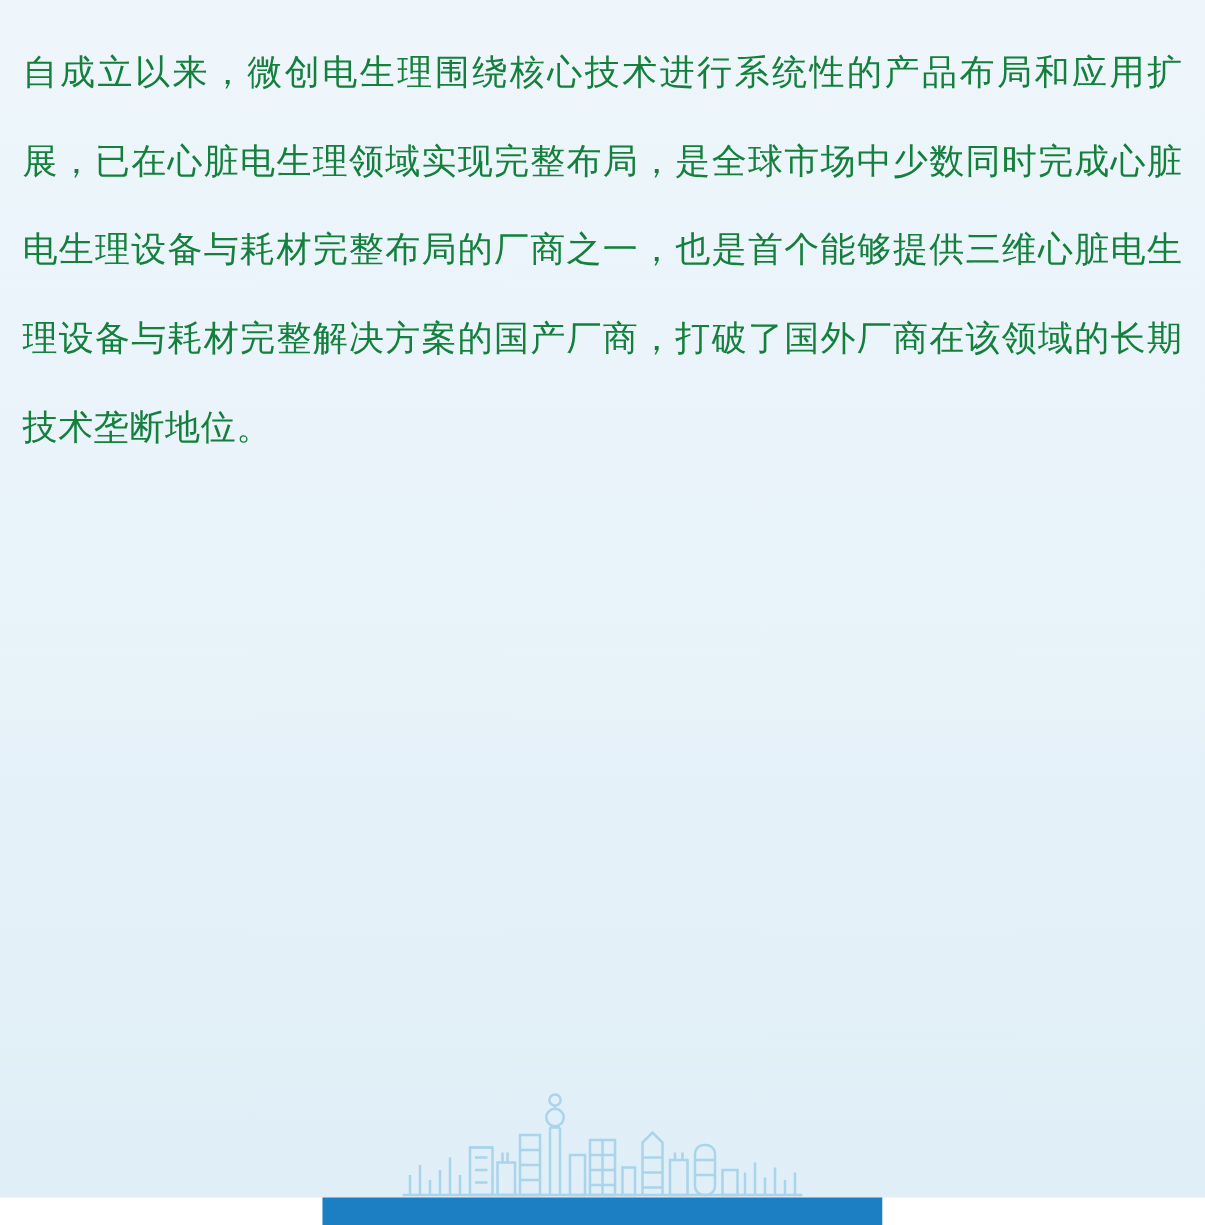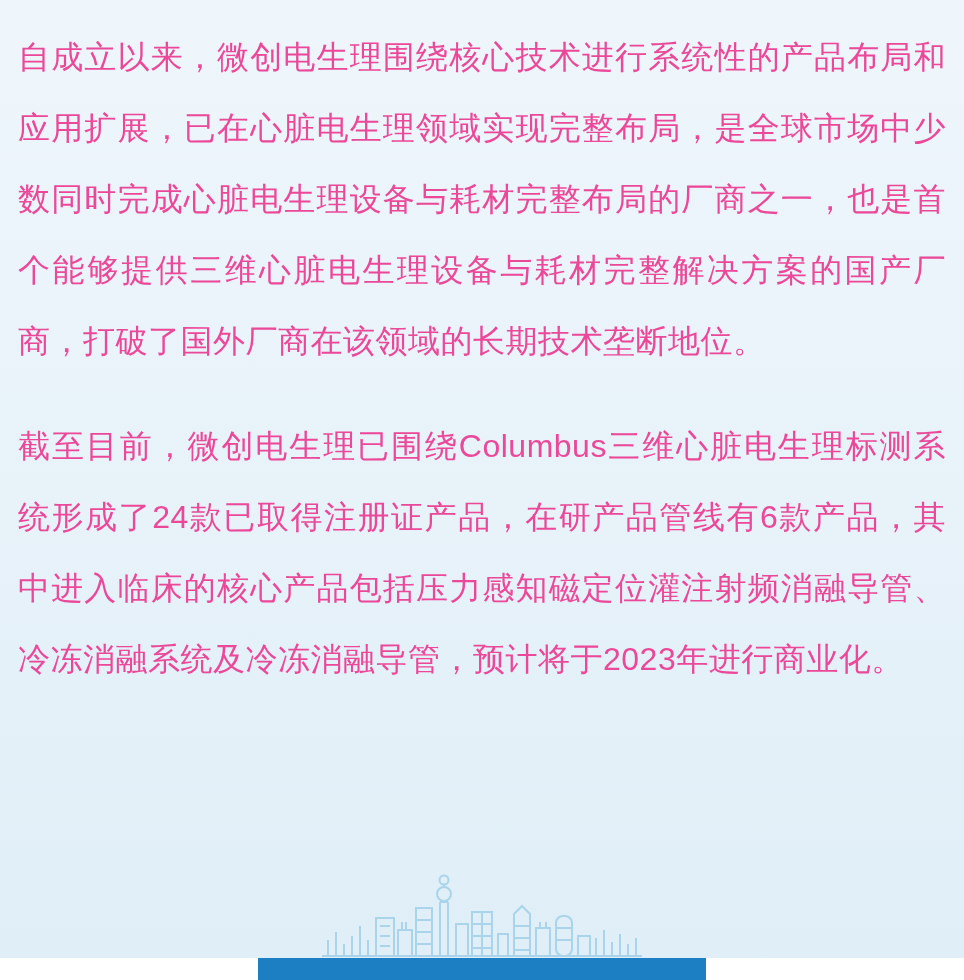--- a/index.html
+++ b/index.html
@@ -16,22 +16,22 @@
   }
   .article {
     position: absolute;
     left: 0;
     top: 0;
     right: 0;
     padding: 22px 18px 0 18px;
     box-sizing: border-box;
   }
   .para {
-    color: #ec4899;
-    font-size: 32px;
+    color: #15803d;
+    font-size: 28px;
     line-height: 71px;
     letter-spacing: 0.5px;
     text-align: justify;
     text-justify: inter-ideograph;
     margin: 0 0 34px 0;
     word-break: break-all;
   }
   .para:last-child {
     margin-bottom: 0;
   }
@@ -66,21 +66,20 @@
     background: #ffffff;
   }
   .bottom-fill-left { left: 0; width: 258px; }
   .bottom-fill-right { right: 0; width: 258px; }
 </style>
 </head>
 <body>
 
 <div class="article">
   <p class="para">自成立以来，微创电生理围绕核心技术进行系统性的产品布局和应用扩展，已在心脏电生理领域实现完整布局，是全球市场中少数同时完成心脏电生理设备与耗材完整布局的厂商之一，也是首个能够提供三维心脏电生理设备与耗材完整解决方案的国产厂商，打破了国外厂商在该领域的长期技术垄断地位。</p>
-  <p class="para">截至目前，微创电生理已围绕Columbus三维心脏电生理标测系统形成了24款已取得注册证产品，在研产品管线有6款产品，其中进入临床的核心产品包括压力感知磁定位灌注射频消融导管、冷冻消融系统及冷冻消融导管，预计将于2023年进行商业化。</p>
 </div>
 
 <div class="footer-art">
   <svg class="skyline" viewBox="0 0 320 90" aria-hidden="true">
     <g fill="none" stroke="#a9d4ea" stroke-width="2">
       <path d="M6 88 V72 M14 88 V64 M22 88 V76 M30 88 V68 M38 88 V58 M46 88 V72"></path>
       <rect x="54" y="50" width="18" height="38"></rect>
       <path d="M54 50 h18 M58 58 h10 M58 68 h10 M58 78 h10"></path>
       <rect x="76" y="62" width="14" height="26"></rect>
       <path d="M80 62 v-8 M84 62 v-8"></path>

